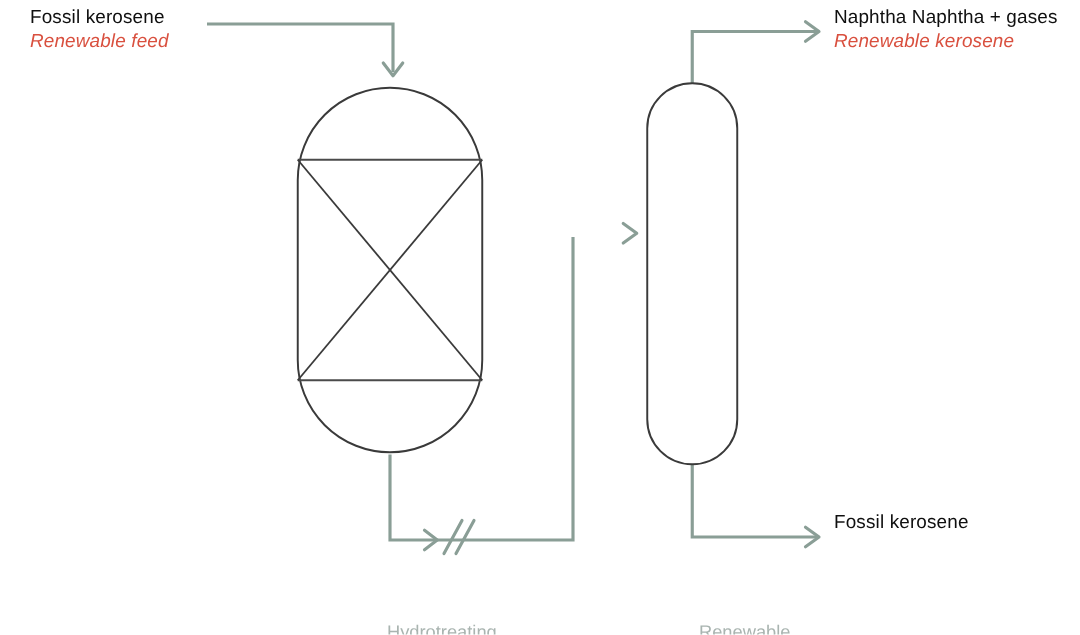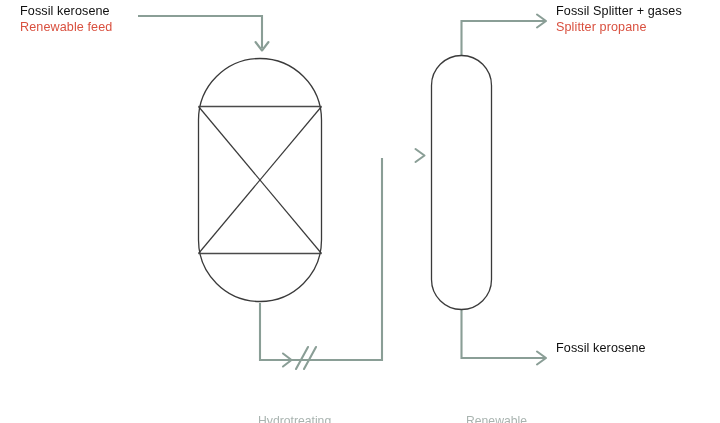--- a/index.html
+++ b/index.html
@@ -6,21 +6,21 @@
   body{
     width:720px;height:423px;background:#ffffff;overflow:hidden;
     font-family:"Liberation Sans","DejaVu Sans",sans-serif;
     -webkit-font-smoothing:antialiased;
   }
   #diagram{position:relative;width:720px;height:423px;padding-left:37px;}
   #svg-layer{position:absolute;left:0;top:0;width:720px;height:423px;}
 
   .lbl{position:absolute;line-height:15.5px;white-space:nowrap;}
   .lbl .primary{display:block;font-size:12.6px;color:#0f0f0f;letter-spacing:.1px;}
-  .lbl .accent{display:block;font-size:12.6px;color:#d9503f;letter-spacing:.1px;}
+  .lbl .accent{display:block;font-size:12.6px;color:#d9503f;letter-spacing:.1px;font-style:italic;}
 
   #label-feed{left:20px;top:4px;}
   #label-naphtha{left:556px;top:4px;}
   #label-saf{left:556px;top:341px;}
 
   .caption{position:absolute;font-size:12.2px;color:#a9b4b0;line-height:15.5px;white-space:pre-line;margin-top:28px;}
   #caption-reactor{left:258px;top:386px;}
   #caption-splitter{left:466px;top:386px;}
 </style>
 </head>
@@ -68,22 +68,22 @@
     </g>
 
   </svg>
 
   <div class="lbl" id="label-feed">
     <span class="primary">Fossil kerosene</span>
     <span class="accent">Renewable feed</span>
   </div>
 
   <div class="lbl" id="label-naphtha">
-    <span class="primary">Fossil Splitter + gases</span>
-    <span class="accent">Splitter propane</span>
+    <span class="primary">Naphtha Naphtha + gases</span>
+    <span class="accent">Renewable kerosene</span>
   </div>
 
   <div class="lbl" id="label-saf">
     <span class="primary">Fossil kerosene</span>
   </div>
 
   <div class="caption" id="caption-reactor">Hydrotreating
 reactor</div>
 
   <div class="caption" id="caption-splitter">Renewable</div>

